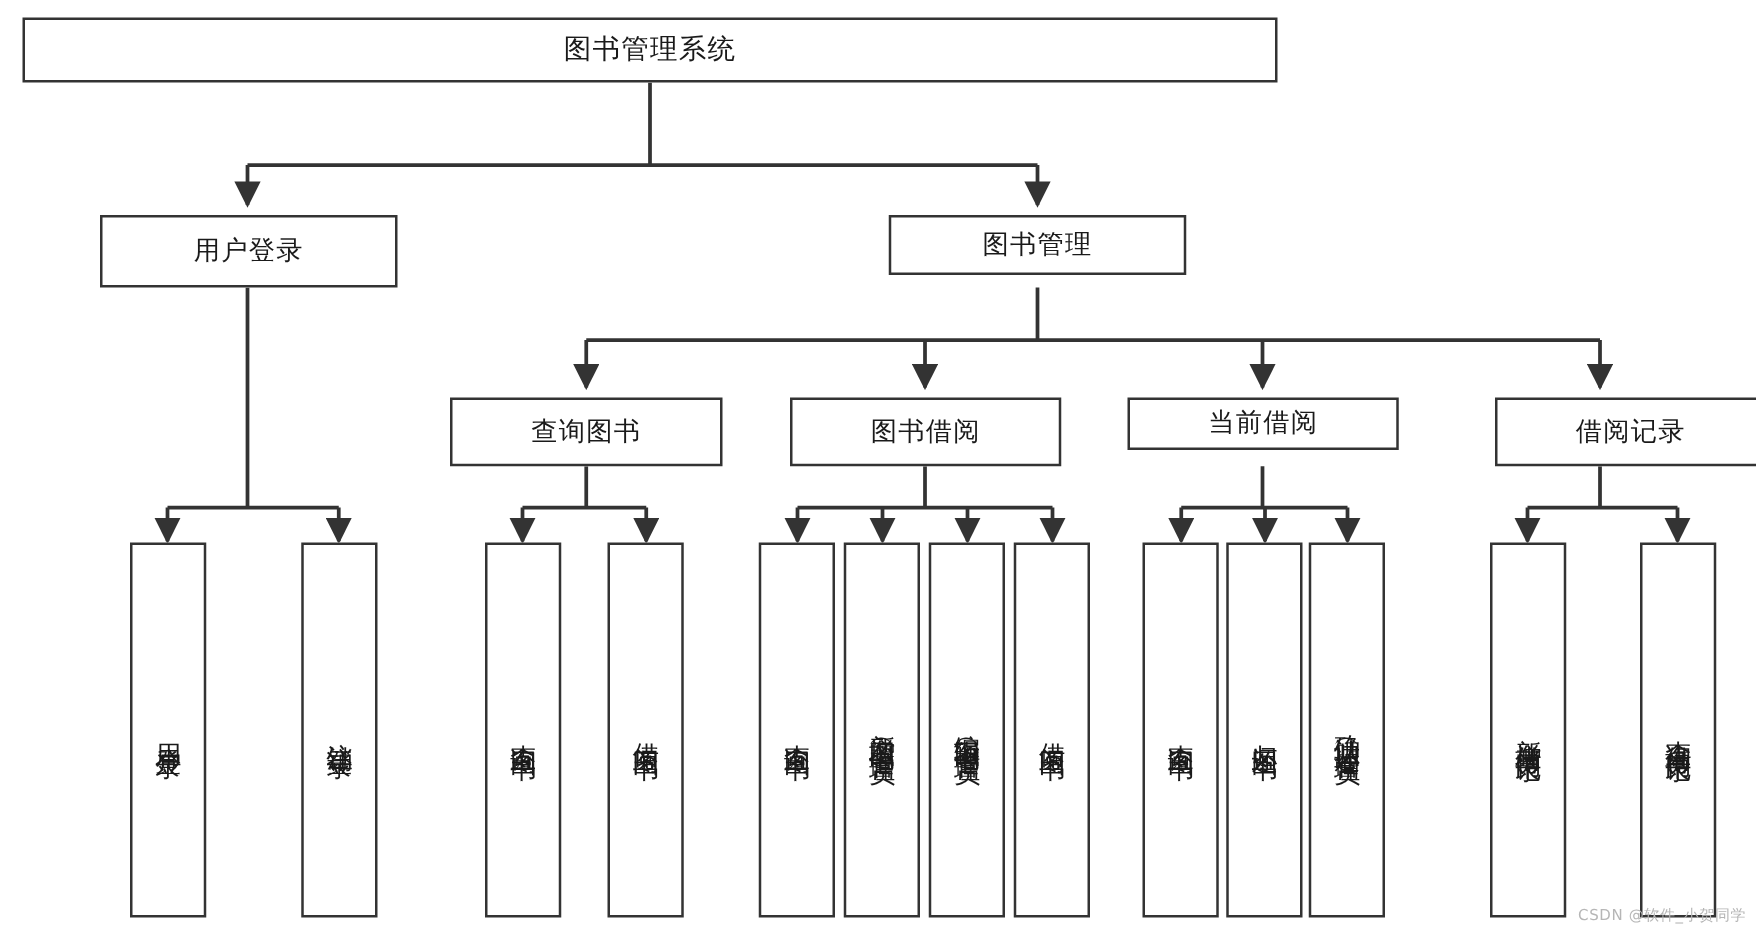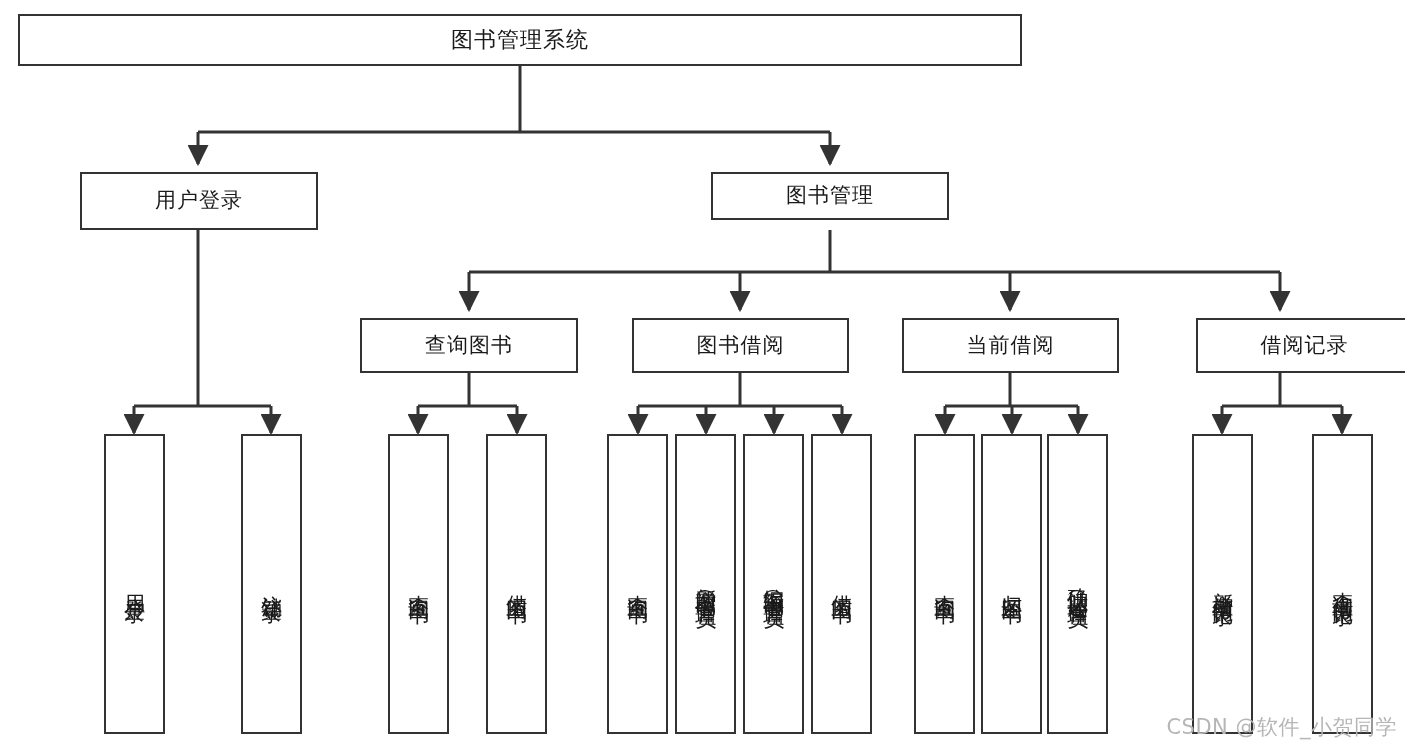--- a/index.html
+++ b/index.html
@@ -55,21 +55,21 @@
   }
   .node.vert .label {
     writing-mode: vertical-rl;
     text-orientation: upright;
     white-space: nowrap;
   }
   .watermark {
     position: absolute;
     right: 8px;
     bottom: 6px;
-    font-size: 21px;
+    font-size: 12px;
     color: #b6b6b6;
     letter-spacing: 0.5px;
     white-space: nowrap;
     font-family: "DejaVu Sans", "Liberation Sans", sans-serif;
   }
 </style>
 </head>
 <body>
 
 <div id="canvas">
@@ -137,21 +137,21 @@
   </div>
 
   <div class="node horiz" style="left:360px; top:318px; width:218px; height:55px;">
     <span class="label">查询图书</span>
   </div>
 
   <div class="node horiz" style="left:632px; top:318px; width:217px; height:55px;justify-content:center;">
     <span class="label">图书借阅</span>
   </div>
 
-  <div class="node horiz" style="left:902px; top:318px; width:217px; height:55px;">
+  <div class="node horiz" style="left:902px; top:318px; width:217px; height:42px;">
     <span class="label">当前借阅</span>
   </div>
 
   <div class="node horiz" style="left:1172px; top:318px; width:217px; height:55px;margin-left:24px;">
     <span class="label">借阅记录</span>
   </div>
 
   <div class="node vert" style="left:104px; top:434px; width:61px; height:300px;">
     <span class="label">用户登录</span>
   </div>

